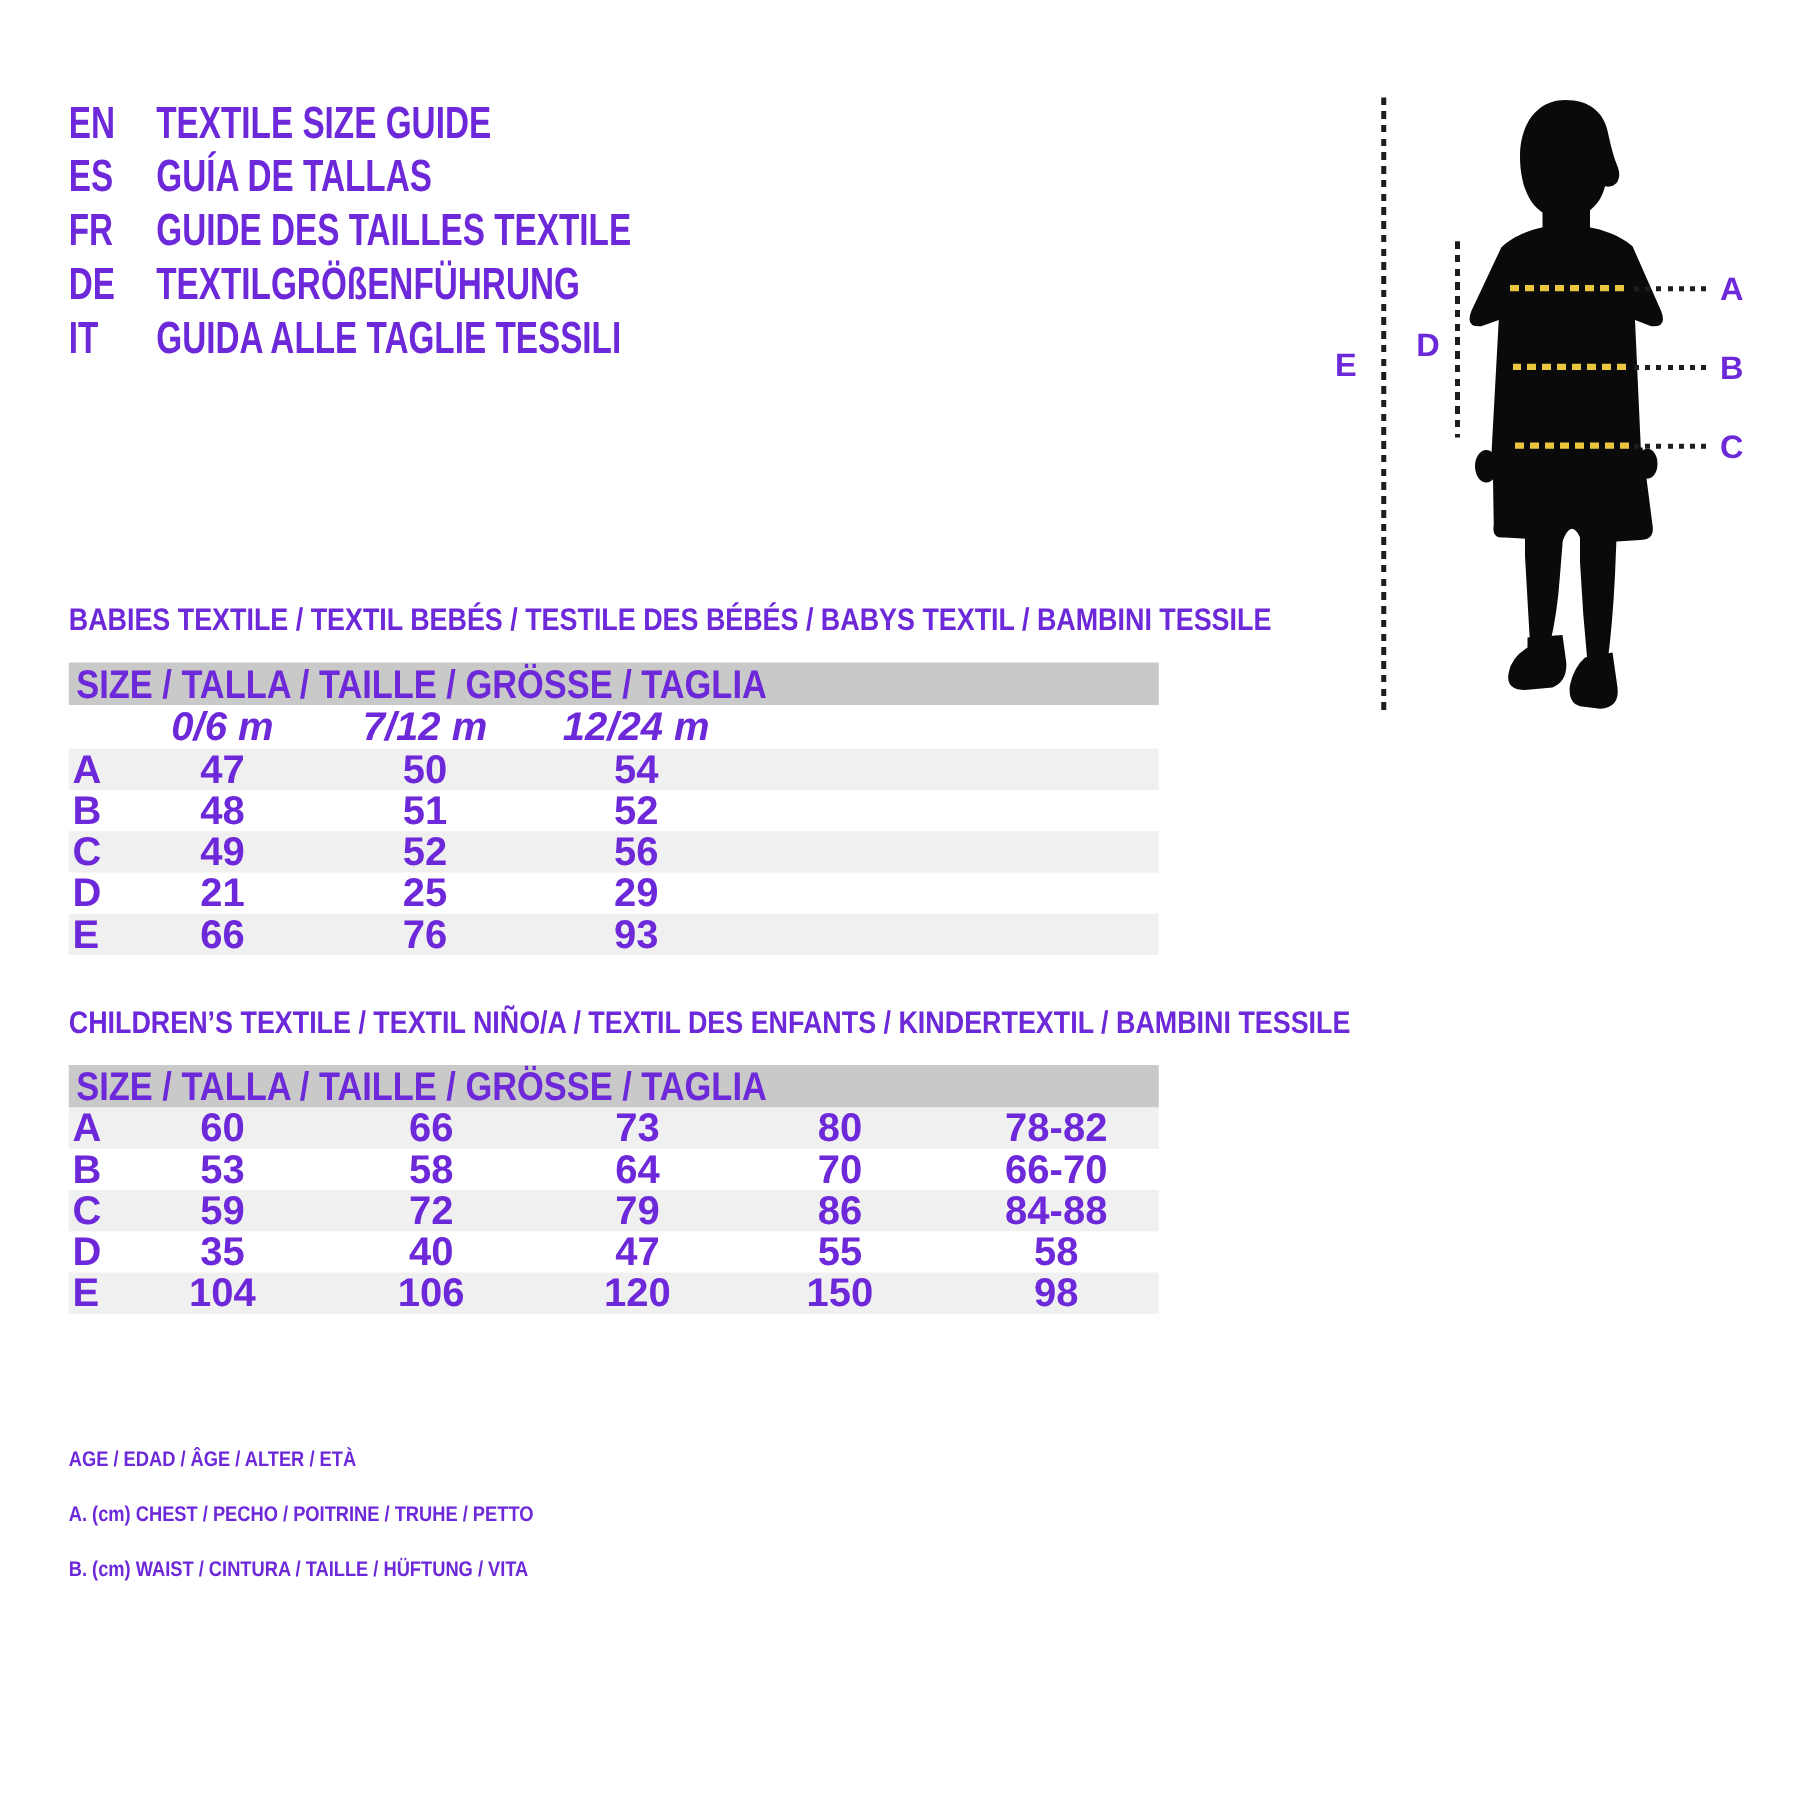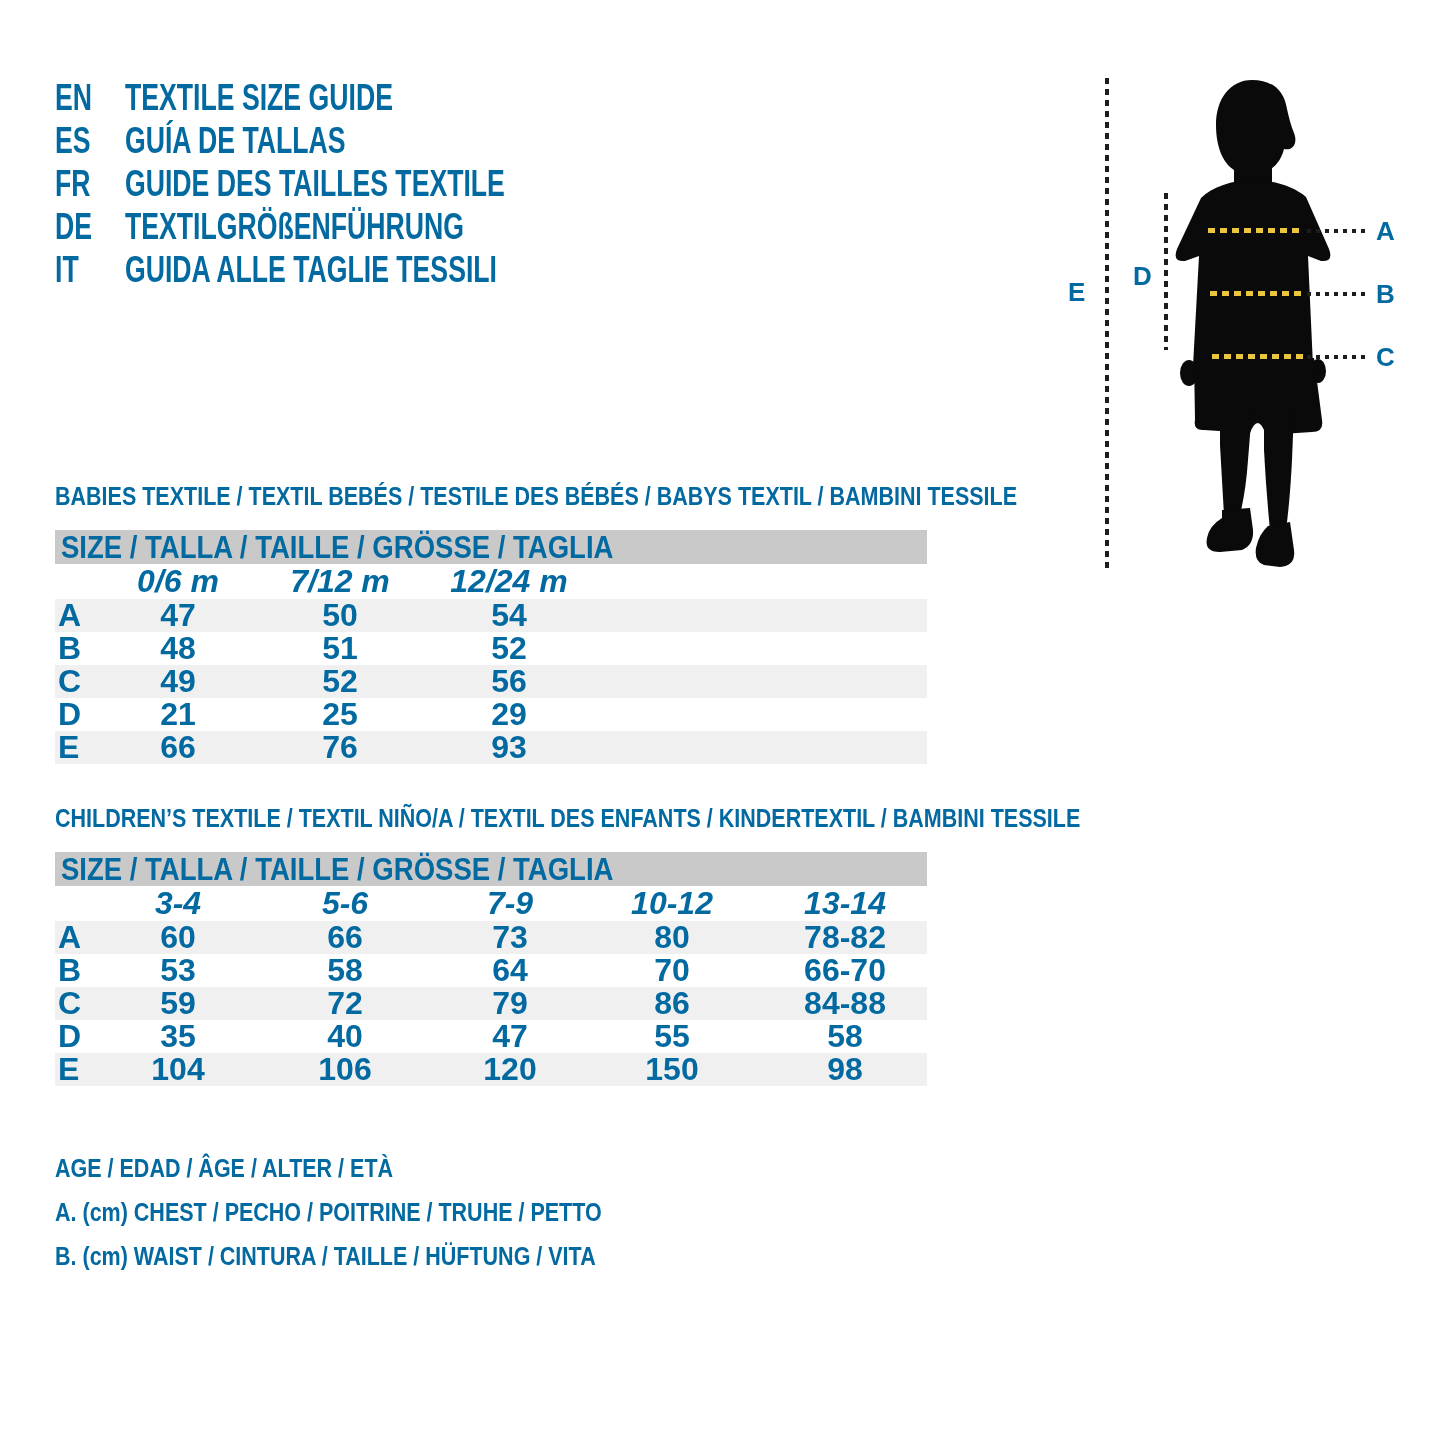--- a/index.html
+++ b/index.html
@@ -1,19 +1,19 @@
 <!DOCTYPE html>
 <html><head>
 <meta charset="utf-8">
 <style>
   * { box-sizing: border-box; }
   body { margin: 0; background: #ffffff; }
   .page {
     position: relative; width: 1445px; height: 1445px; overflow: hidden;
-    background: #ffffff; color: #0369a1;
+    background: #ffffff; color: #6d28d9;
     font-family: "Liberation Sans", sans-serif; font-weight: bold;
   }
   .cond { display: inline-block; transform: scaleX(0.86); transform-origin: 0 50%; white-space: nowrap; }
   .cond-big { display: inline-block; transform: scaleX(0.74); transform-origin: 0 50%; white-space: nowrap; }
 
   
   .lang-block { position: absolute; left: 55px; top: 76px; font-size: 36px; line-height: 43px; }
   .lang-row { display: flex; }
   .lang-code { width: 70px; flex: 0 0 70px; }
 
@@ -25,21 +25,21 @@
   .thead { height: 34px; line-height: 34px; background: #c9c9c9; padding-left: 6px; }
   .colrow { display: grid; height: 35px; line-height: 35px; font-style: italic; }
   .trow   { display: grid; height: 33px; line-height: 33px; }
   .trow.shade { background: #f0f0f0; }
   .grid-babies   { grid-template-columns: 50px 146px 178px 160px auto; }
   .grid-children { grid-template-columns: 50px 146px 188px 142px 182px 164px; }
   .cell { text-align: center; }
   .cell.lbl { text-align: left; padding-left: 3px; }
 
   
-  .legend { position: absolute; left: 55px; top: 1146px; font-size: 25px; line-height: 44px; }
+  .legend { position: absolute; left: 55px; top: 1146px; font-size: 17px; line-height: 44px; }
 
   
   .vdots {
     position: absolute; width: 4px;
     background: repeating-linear-gradient(180deg, #1d1d1b 0 6px, transparent 6px 11px);
   }
   .hdots {
     position: absolute; height: 4px;
     background: repeating-linear-gradient(90deg, #1d1d1b 0 4px, transparent 4px 9px);
   }
@@ -162,28 +162,20 @@
   </div>
 
   <div class="section-title" style="top:805px;text-align:center;">
     <span class="cond">CHILDREN’S TEXTILE / TEXTIL NIÑO/A / TEXTIL DES ENFANTS / KINDERTEXTIL / BAMBINI TESSILE</span>
   </div>
 
   <div class="size-table" style="top:852px;">
     <div class="thead">
       <span class="cond">SIZE / TALLA / TAILLE / GRÖSSE / TAGLIA</span>
     </div>
-    <div class="colrow grid-children">
-      <div class="cell lbl"></div>
-      <div class="cell">3-4</div>
-      <div class="cell">5-6</div>
-      <div class="cell">7-9</div>
-      <div class="cell">10-12</div>
-      <div class="cell">13-14</div>
-    </div>
     <div class="trow grid-children shade">
       <div class="cell lbl">A</div>
       <div class="cell">60</div>
       <div class="cell">66</div>
       <div class="cell">73</div>
       <div class="cell">80</div>
       <div class="cell">78-82</div>
     </div>
     <div class="trow grid-children">
       <div class="cell lbl">B</div>

